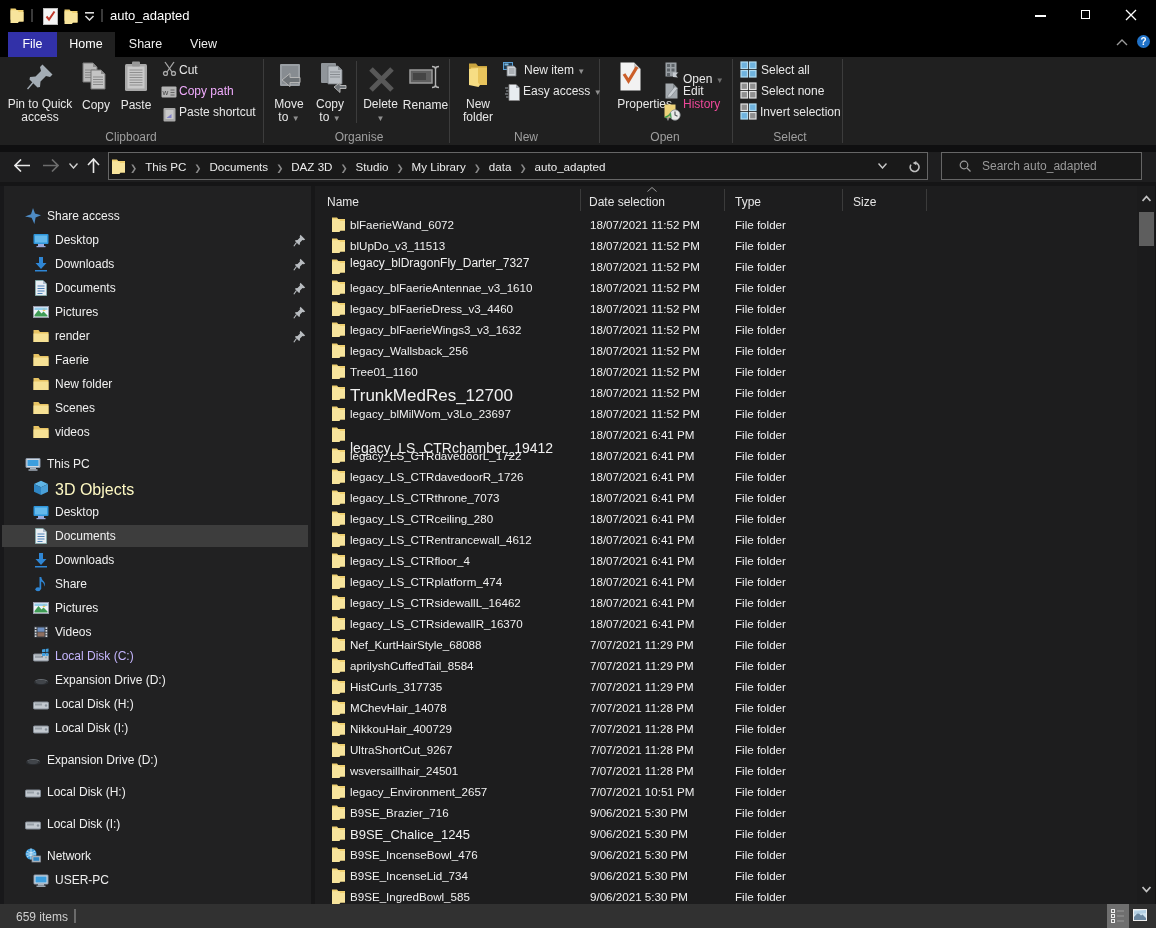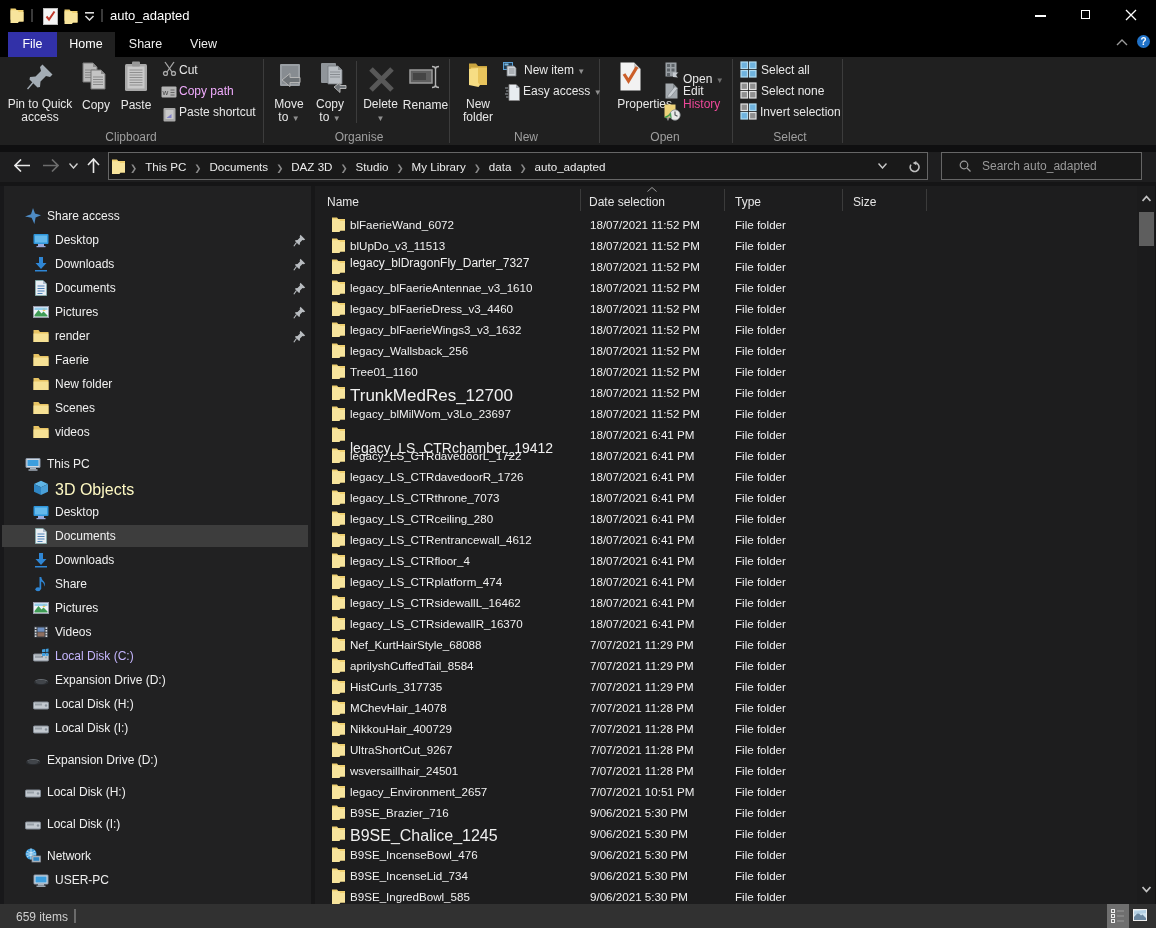--- a/index.html
+++ b/index.html
@@ -728,21 +728,21 @@
       </svg>
 <div class="abs" style="left:29px;top:4px;color:#f0f0f0;font-size:11.6px;white-space:nowrap">B9SE_Brazier_716</div>
 <div class="abs" style="left:269px;top:4px;color:#f0f0f0;font-size:11.6px;white-space:nowrap">9/06/2021 5:30 PM</div>
 <div class="abs" style="left:414px;top:4px;color:#f0f0f0;font-size:11.6px;white-space:nowrap">File folder</div>
 </div>
 <div class="abs" style="left:321px;top:636.5px;width:817px;height:21px">
 <svg style="position:absolute;left:11px;top:2.5px" width="13" height="16" viewBox="0 0 13 16">
         <path d="M0,1.5 L5,1.5 L6.2,3 L13,3 L13,14.5 L8.5,14.5 L7.3,12.8 L0,12.8 Z" fill="#efd070"></path>
         <path d="M0,3.2 L7,3.2 L8.2,5 L13,5 L13,14.5 L8.6,14.5 L7.4,16 L0,16 Z" fill="#f7e49c"></path>
       </svg>
-<div class="abs" style="left:29px;top:4px;color:#f0f0f0;font-size:16px;white-space:nowrap">B9SE_Chalice_1245</div>
+<div class="abs" style="left:29px;top:4px;color:#f0f0f0;font-size:13px;white-space:nowrap">B9SE_Chalice_1245</div>
 <div class="abs" style="left:269px;top:4px;color:#f0f0f0;font-size:11.6px;white-space:nowrap">9/06/2021 5:30 PM</div>
 <div class="abs" style="left:414px;top:4px;color:#f0f0f0;font-size:11.6px;white-space:nowrap">File folder</div>
 </div>
 <div class="abs" style="left:321px;top:657.5px;width:817px;height:21px">
 <svg style="position:absolute;left:11px;top:2.5px" width="13" height="16" viewBox="0 0 13 16">
         <path d="M0,1.5 L5,1.5 L6.2,3 L13,3 L13,14.5 L8.5,14.5 L7.3,12.8 L0,12.8 Z" fill="#efd070"></path>
         <path d="M0,3.2 L7,3.2 L8.2,5 L13,5 L13,14.5 L8.6,14.5 L7.4,16 L0,16 Z" fill="#f7e49c"></path>
       </svg>
 <div class="abs" style="left:29px;top:4px;color:#f0f0f0;font-size:11.6px;white-space:nowrap">B9SE_IncenseBowl_476</div>
 <div class="abs" style="left:269px;top:4px;color:#f0f0f0;font-size:11.6px;white-space:nowrap">9/06/2021 5:30 PM</div>

